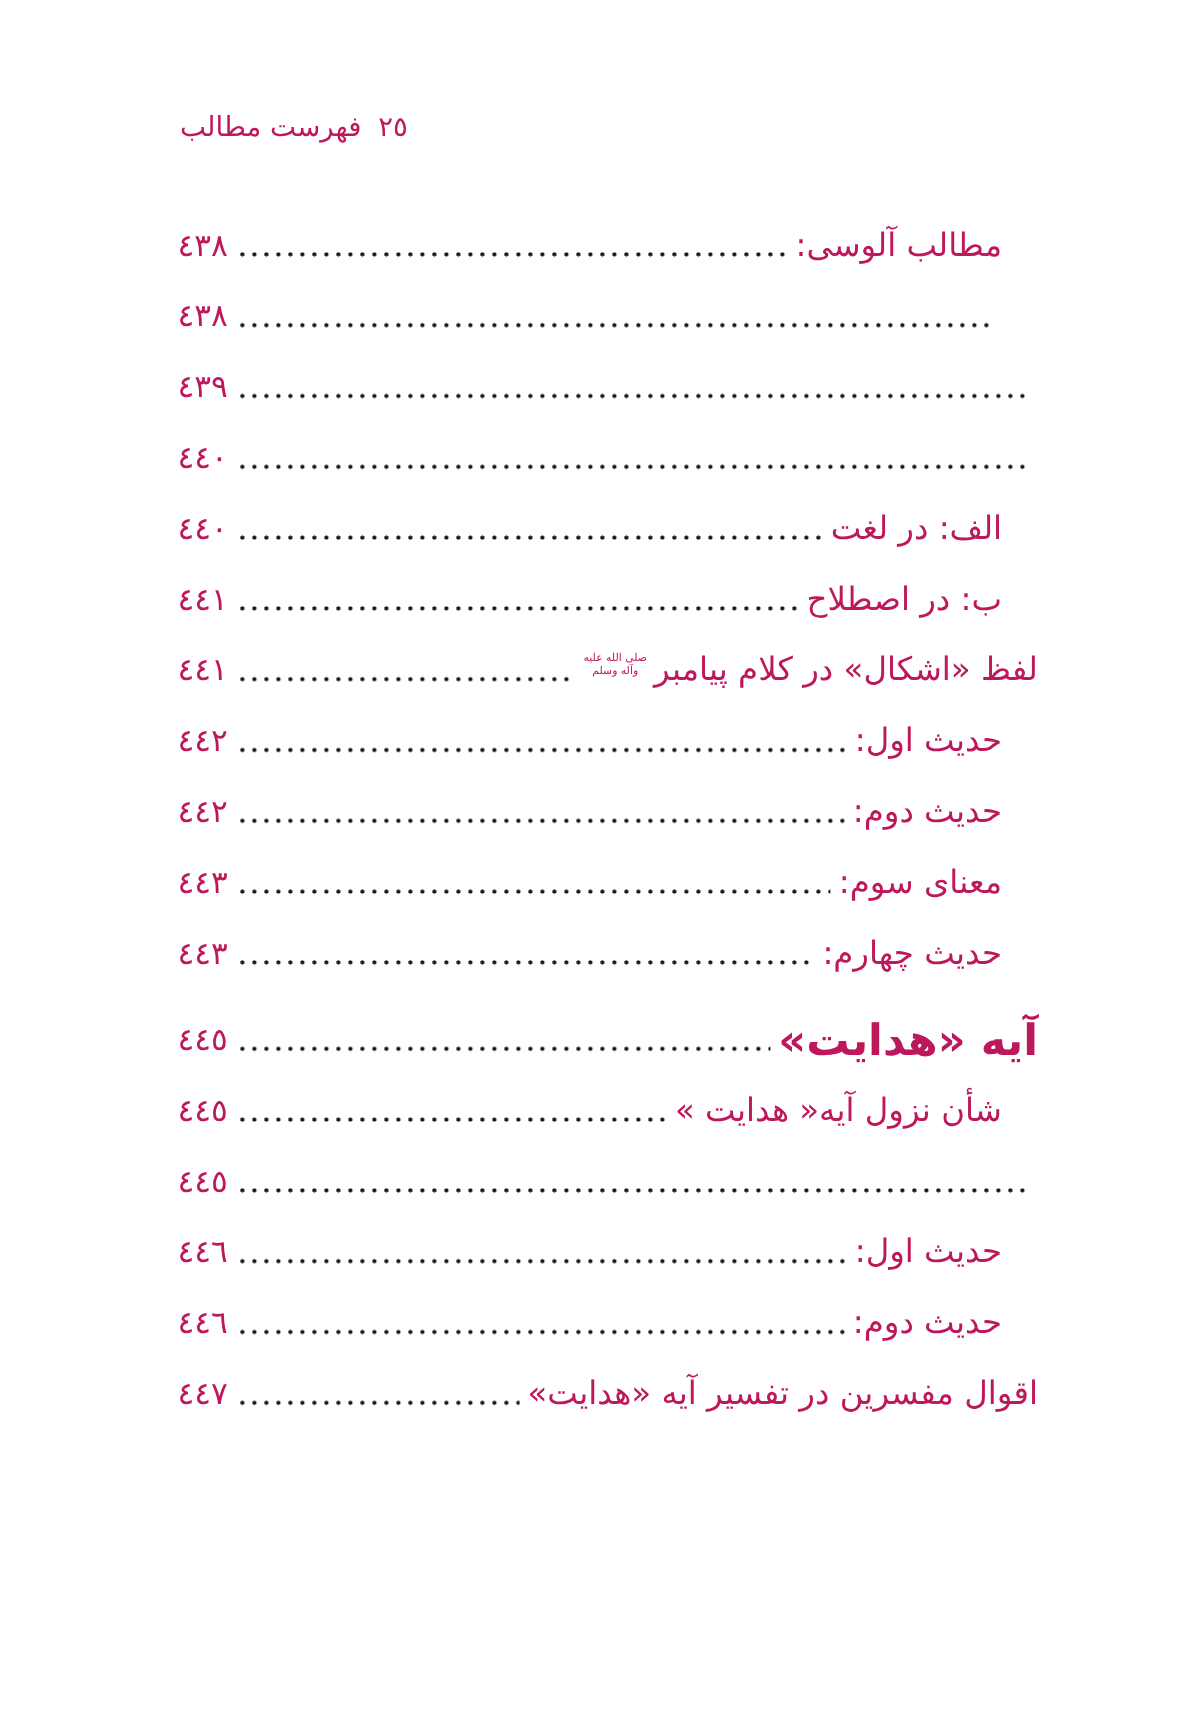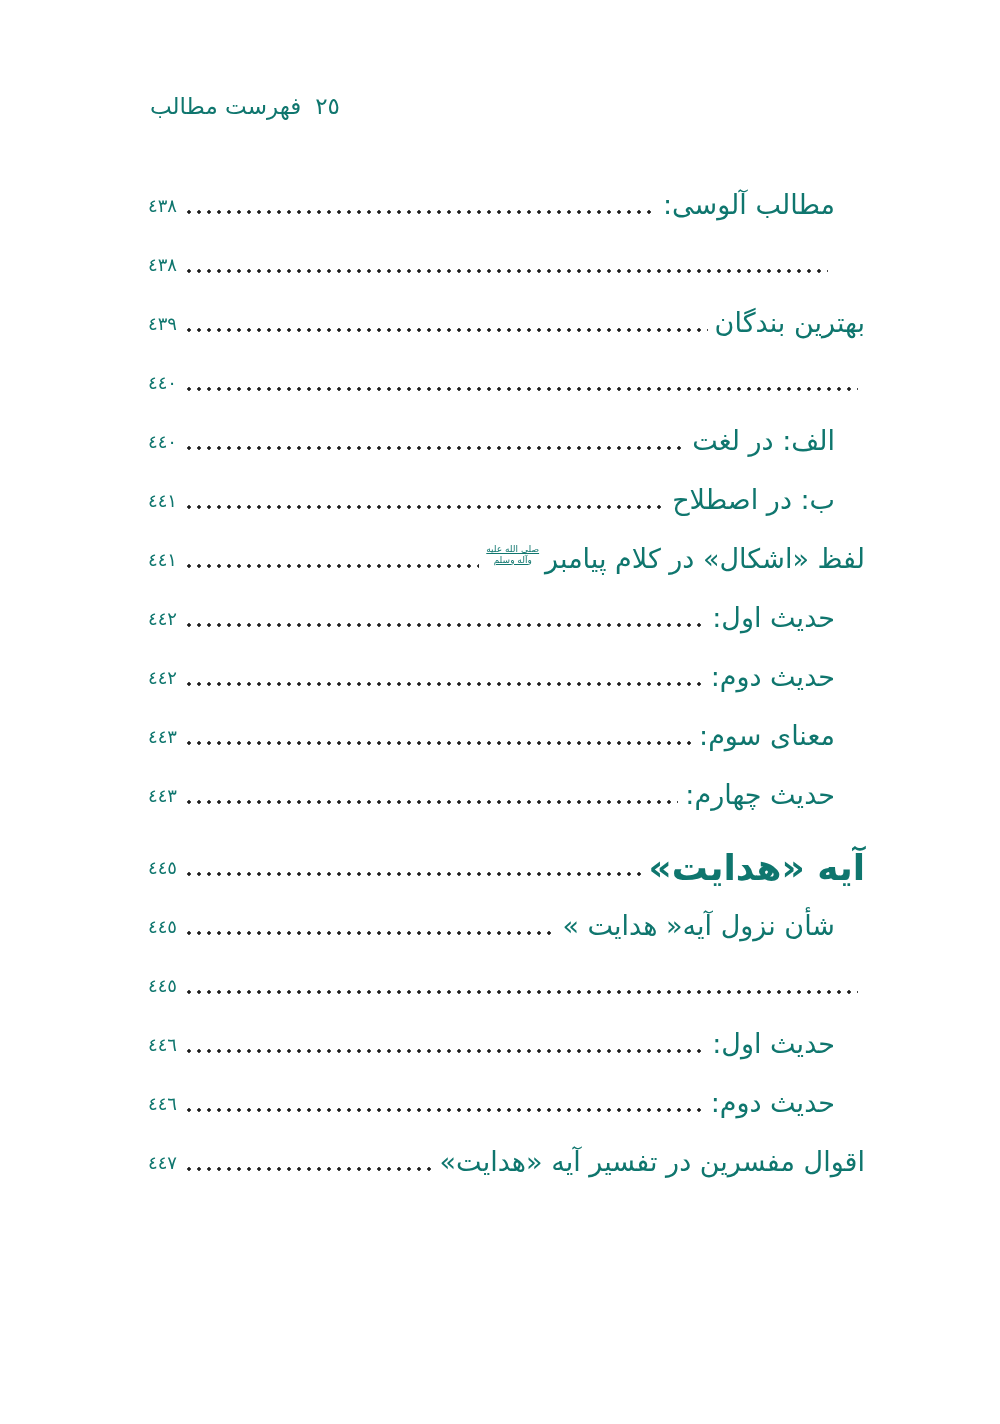--- a/index.html
+++ b/index.html
@@ -2,21 +2,21 @@
 <html lang="fa"><head>
 <meta charset="utf-8">
 <style>
   html,body{margin:0;padding:0;background:#e8e8e8;}
   .page{
     position:relative;
     width:1000px;height:1424px;
     margin:0 auto;
     background:#ffffff;
     font-family:"DejaVu Sans", sans-serif;
-    color:#0f766e;
+    color:#be185d;
     overflow:hidden;
   }
   
   .running-header{
     position:absolute;
     top:90px;left:150px;
     display:flex;
     direction:ltr;
     align-items:baseline;
     gap:14px;
@@ -55,37 +55,36 @@
     height:4px;
     margin:0 7px 21px 7px;
     background-image:radial-gradient(circle, #1c1c1c 1.5px, rgba(0,0,0,0) 1.9px);
     background-size:10px 4px;
     background-repeat:repeat-x;
     background-position:left bottom;
     min-width:20px;
   }
   .entry-page{
     flex:0 0 auto;
-    font-size:18px;
+    font-size:26px;
     direction:ltr;
     unicode-bidi:isolate;
   }
   
   .honorific-seal{
     display:inline-flex;
     flex-direction:column;
     align-items:center;
     justify-content:flex-start;
     margin-right:6px;
     margin-bottom:10px;
     font-size:9px;
     line-height:1.15;
     text-align:center;
     white-space:nowrap;
-    text-decoration:underline;
   }
   .honorific-seal span{unicode-bidi:isolate;direction:rtl;}
 </style>
 </head>
 <body>
 
 <div class="page">
 
   <div class="running-header">
     <span class="hdr-title">فهرست مطالب</span>
@@ -98,23 +97,20 @@
           <span class="entry-title">مطالب آلوسی:</span>
         </span>
         <span class="dot-leader"></span>
         <span class="entry-page">٤٣٨</span>
       </div>
       <div class="toc-row level-1">
         <span class="dot-leader"></span>
         <span class="entry-page">٤٣٨</span>
       </div>
       <div class="toc-row level-0">
-        <span class="entry-titlewrap">
-          <span class="entry-title">بهترین بندگان</span>
-        </span>
         <span class="dot-leader"></span>
         <span class="entry-page">٤٣٩</span>
       </div>
       <div class="toc-row level-0">
         <span class="dot-leader"></span>
         <span class="entry-page">٤٤٠</span>
       </div>
       <div class="toc-row level-1">
         <span class="entry-titlewrap">
           <span class="entry-title">الف: در لغت</span>

